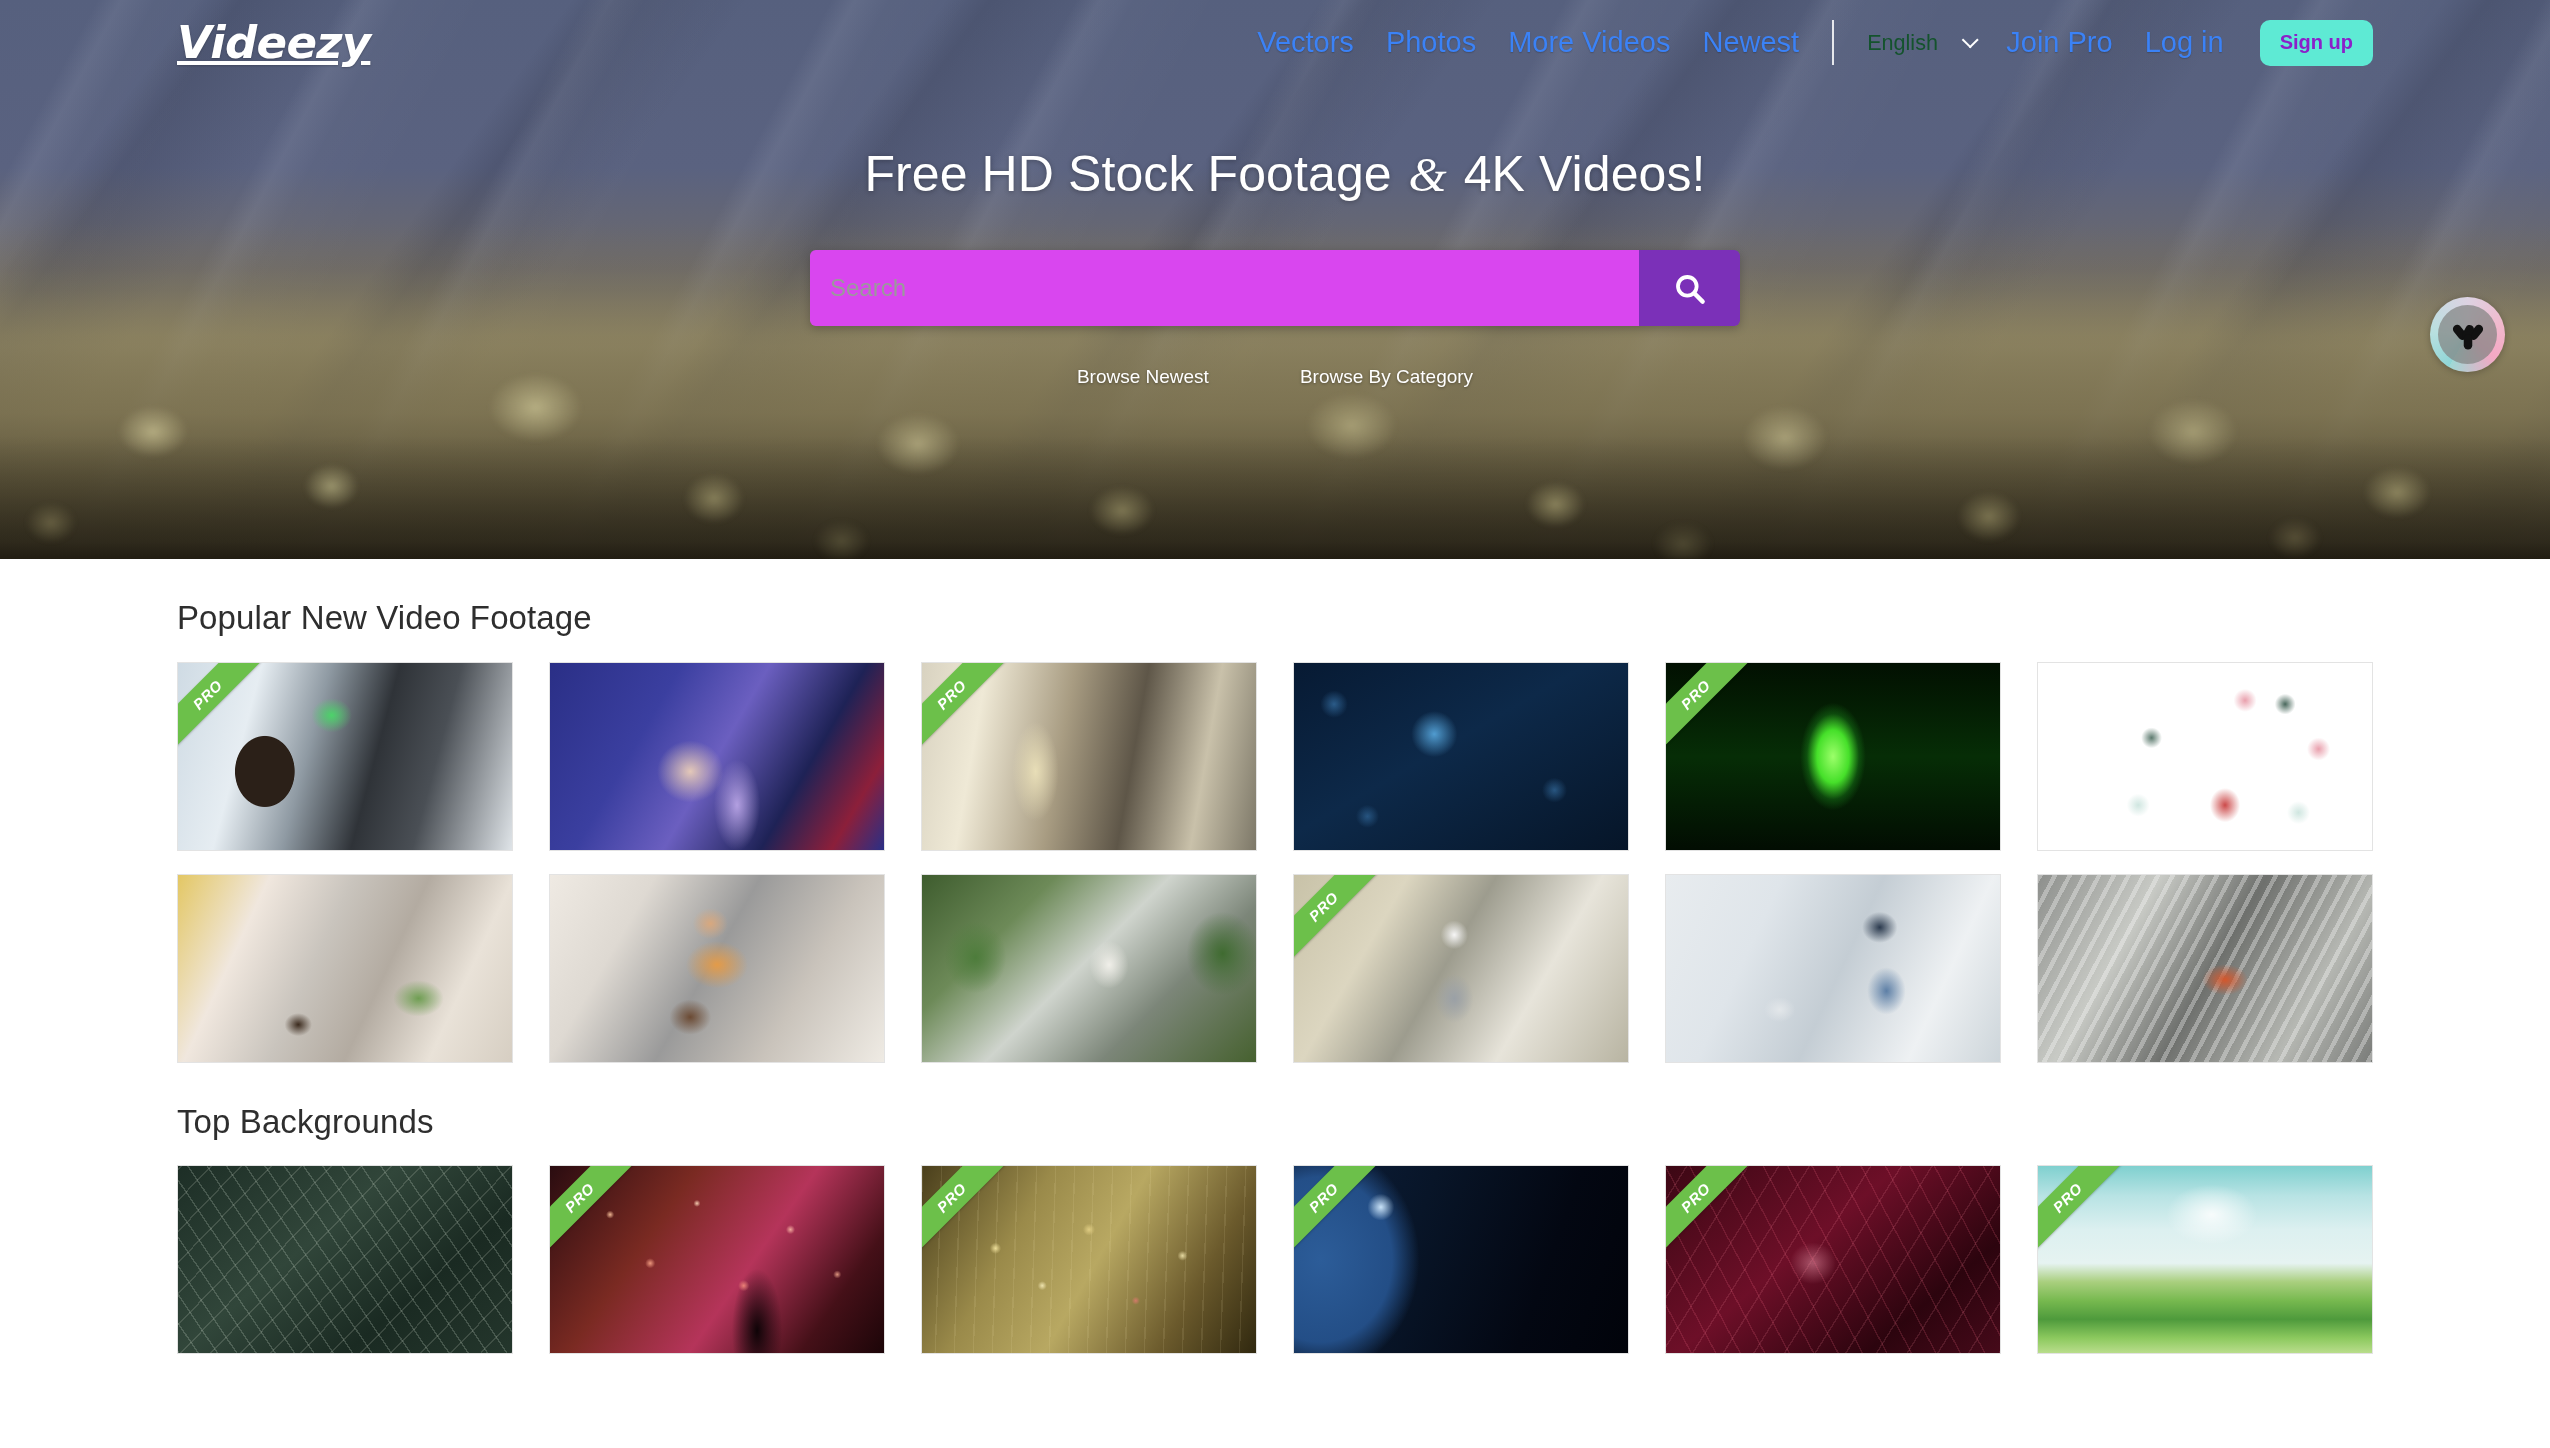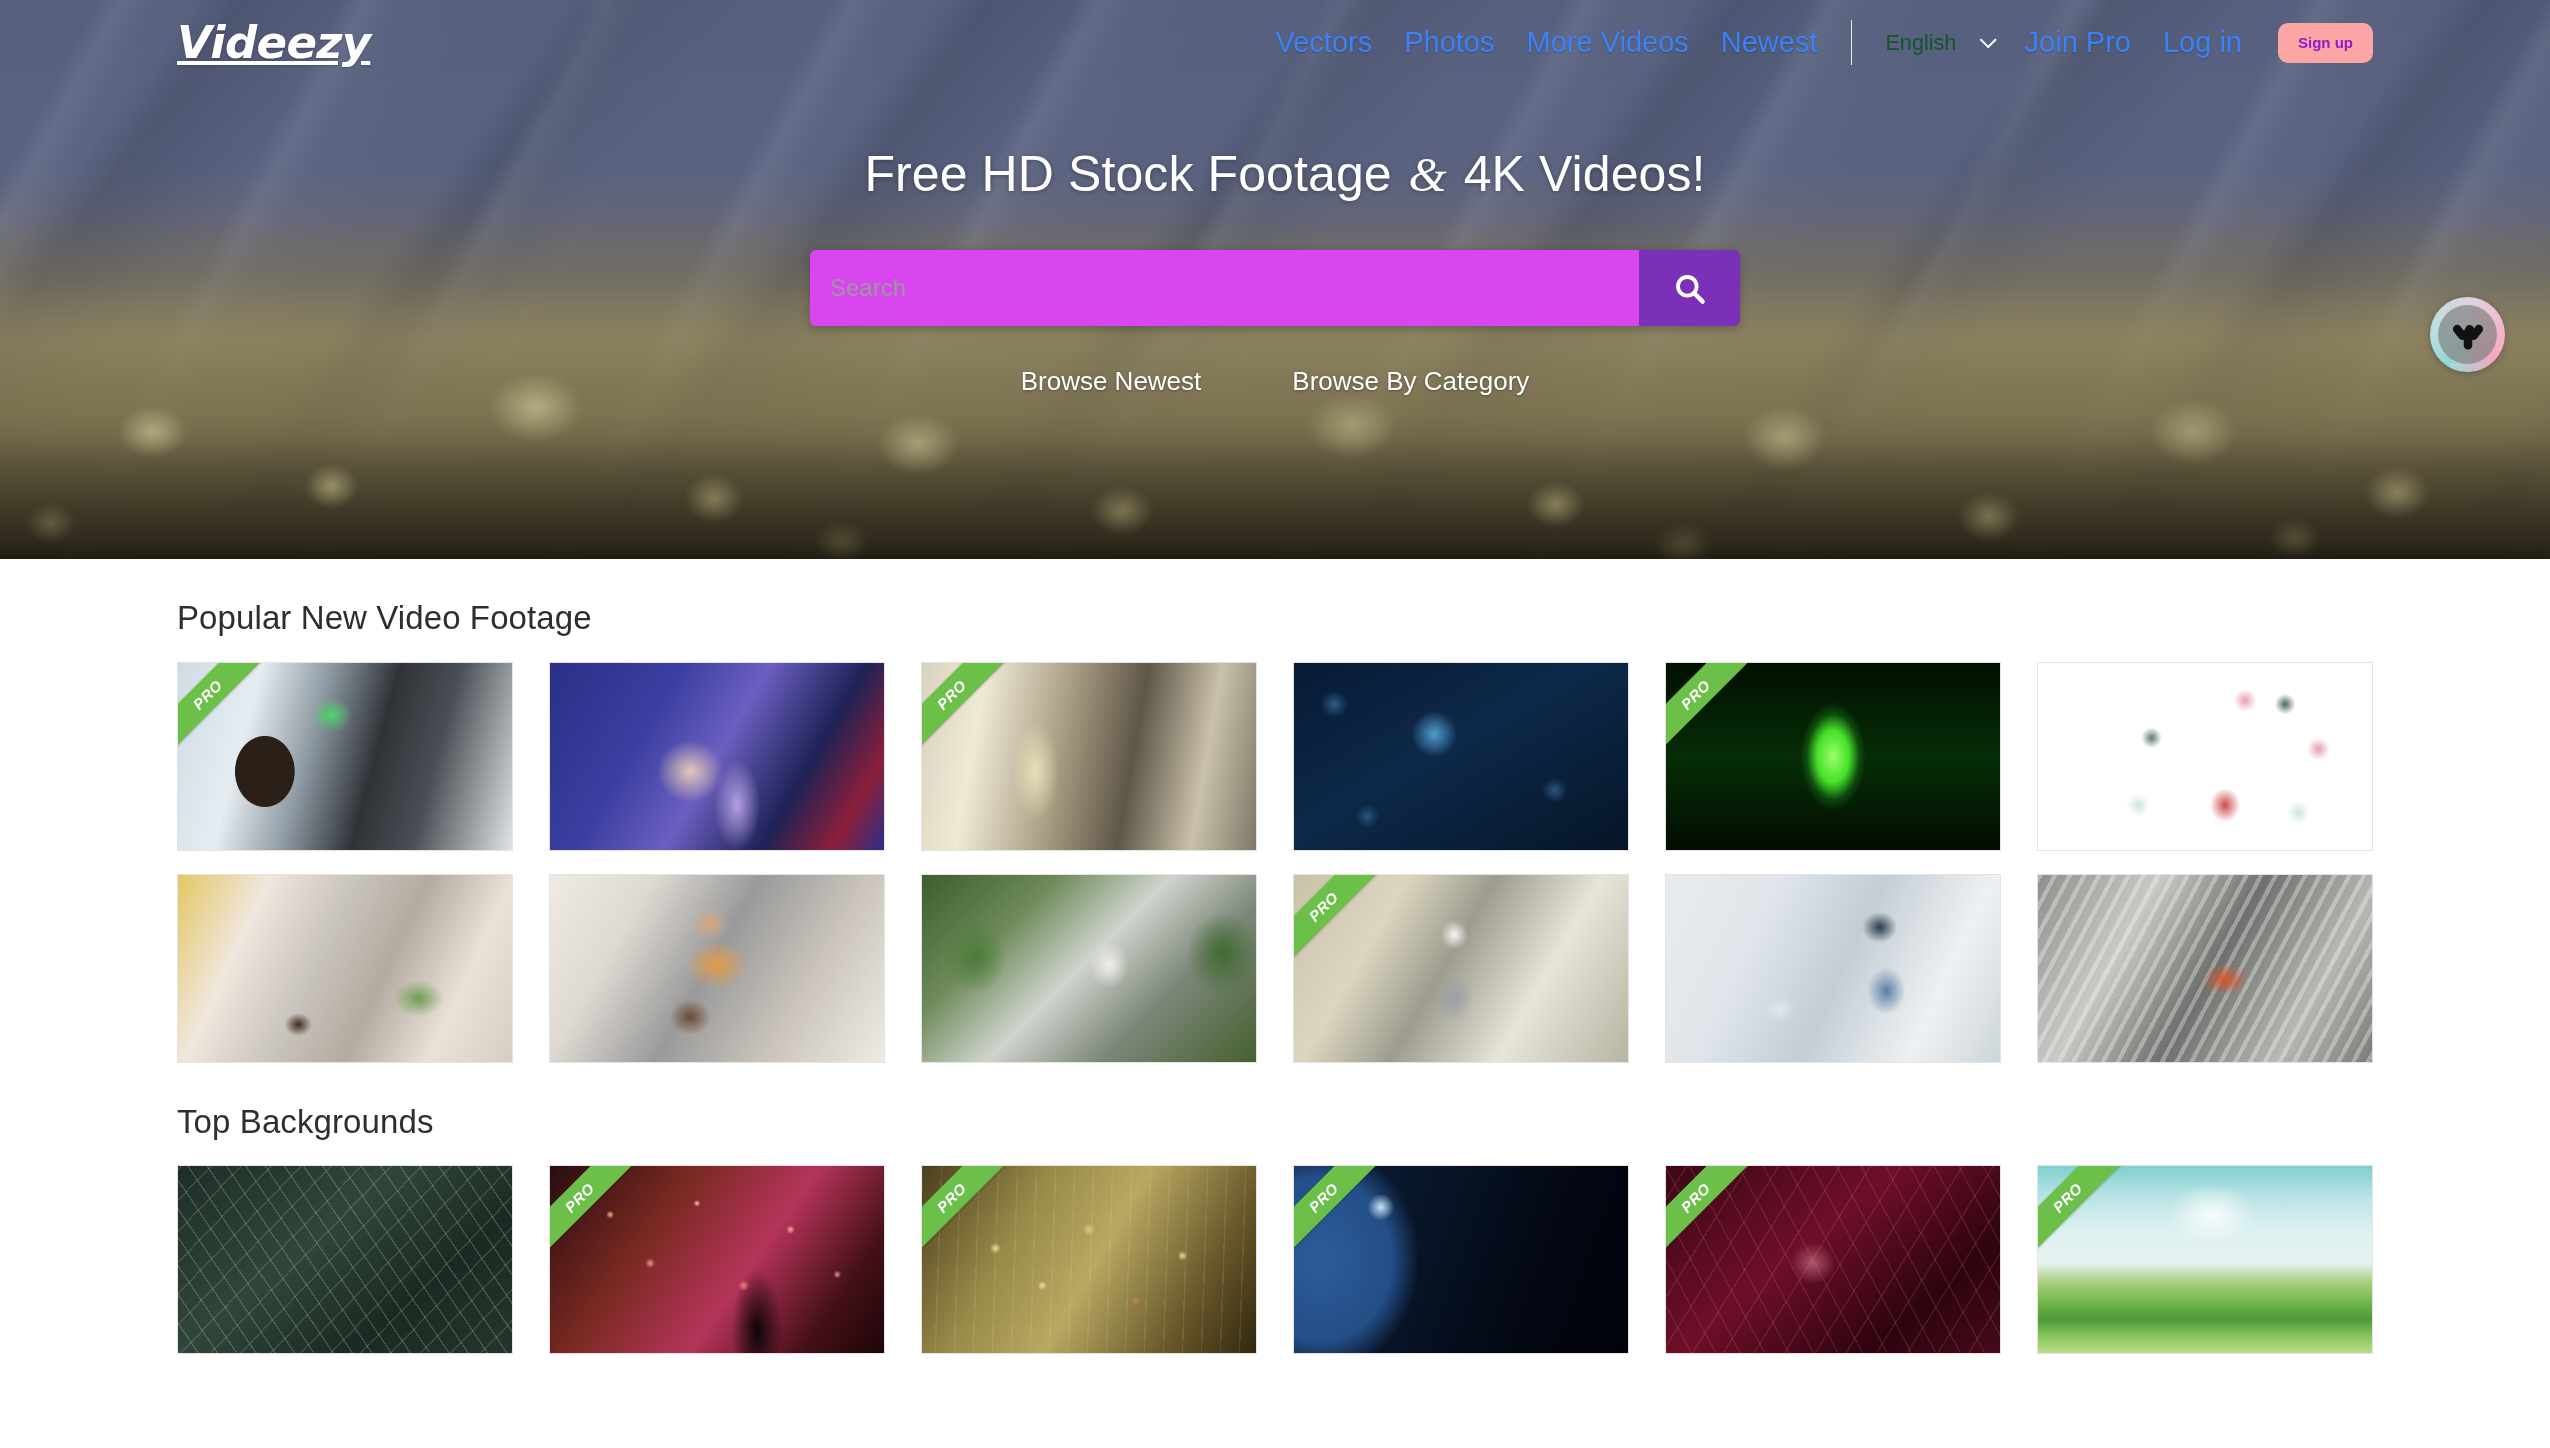--- a/index.html
+++ b/index.html
@@ -123,23 +123,23 @@
   }
   .chev {
     display: inline-block;
     width: 12.3px; height: 12.3px;
     border-right: 2.5px solid #fff;
     border-bottom: 2.5px solid #fff;
     transform: rotate(45deg) translateY(-2.9px);
   }
   .signup-btn {
     margin-left: 20px;
-    background: #fca5a5;
+    background: #5eead4;
     color: #8b20c9;
-    font-size: 15px;
+    font-size: 20px;
     font-weight: 700;
     border: none;
     border-radius: 10px;
     padding: 11.5px 20px;
     cursor: pointer;
     font-family: "Liberation Sans", sans-serif;
     white-space: nowrap;
   }
 
   
@@ -195,21 +195,21 @@
   }
   .search-btn svg { width: 35px; height: 35px; }
   .browse-row {
     margin-top: 40px;
     display: flex;
     justify-content: center;
     gap: 91px;
   }
   .browse-link {
     color: #ffffff;
-    font-size: 26px;
+    font-size: 19px;
     text-decoration: none;
     text-shadow: 0 0.7px 2.9px rgba(0,0,0,0.35);
   }
 
   
   .consent-widget {
     position: absolute;
     right: 45px;
     top: 297px;
     width: 75px;

